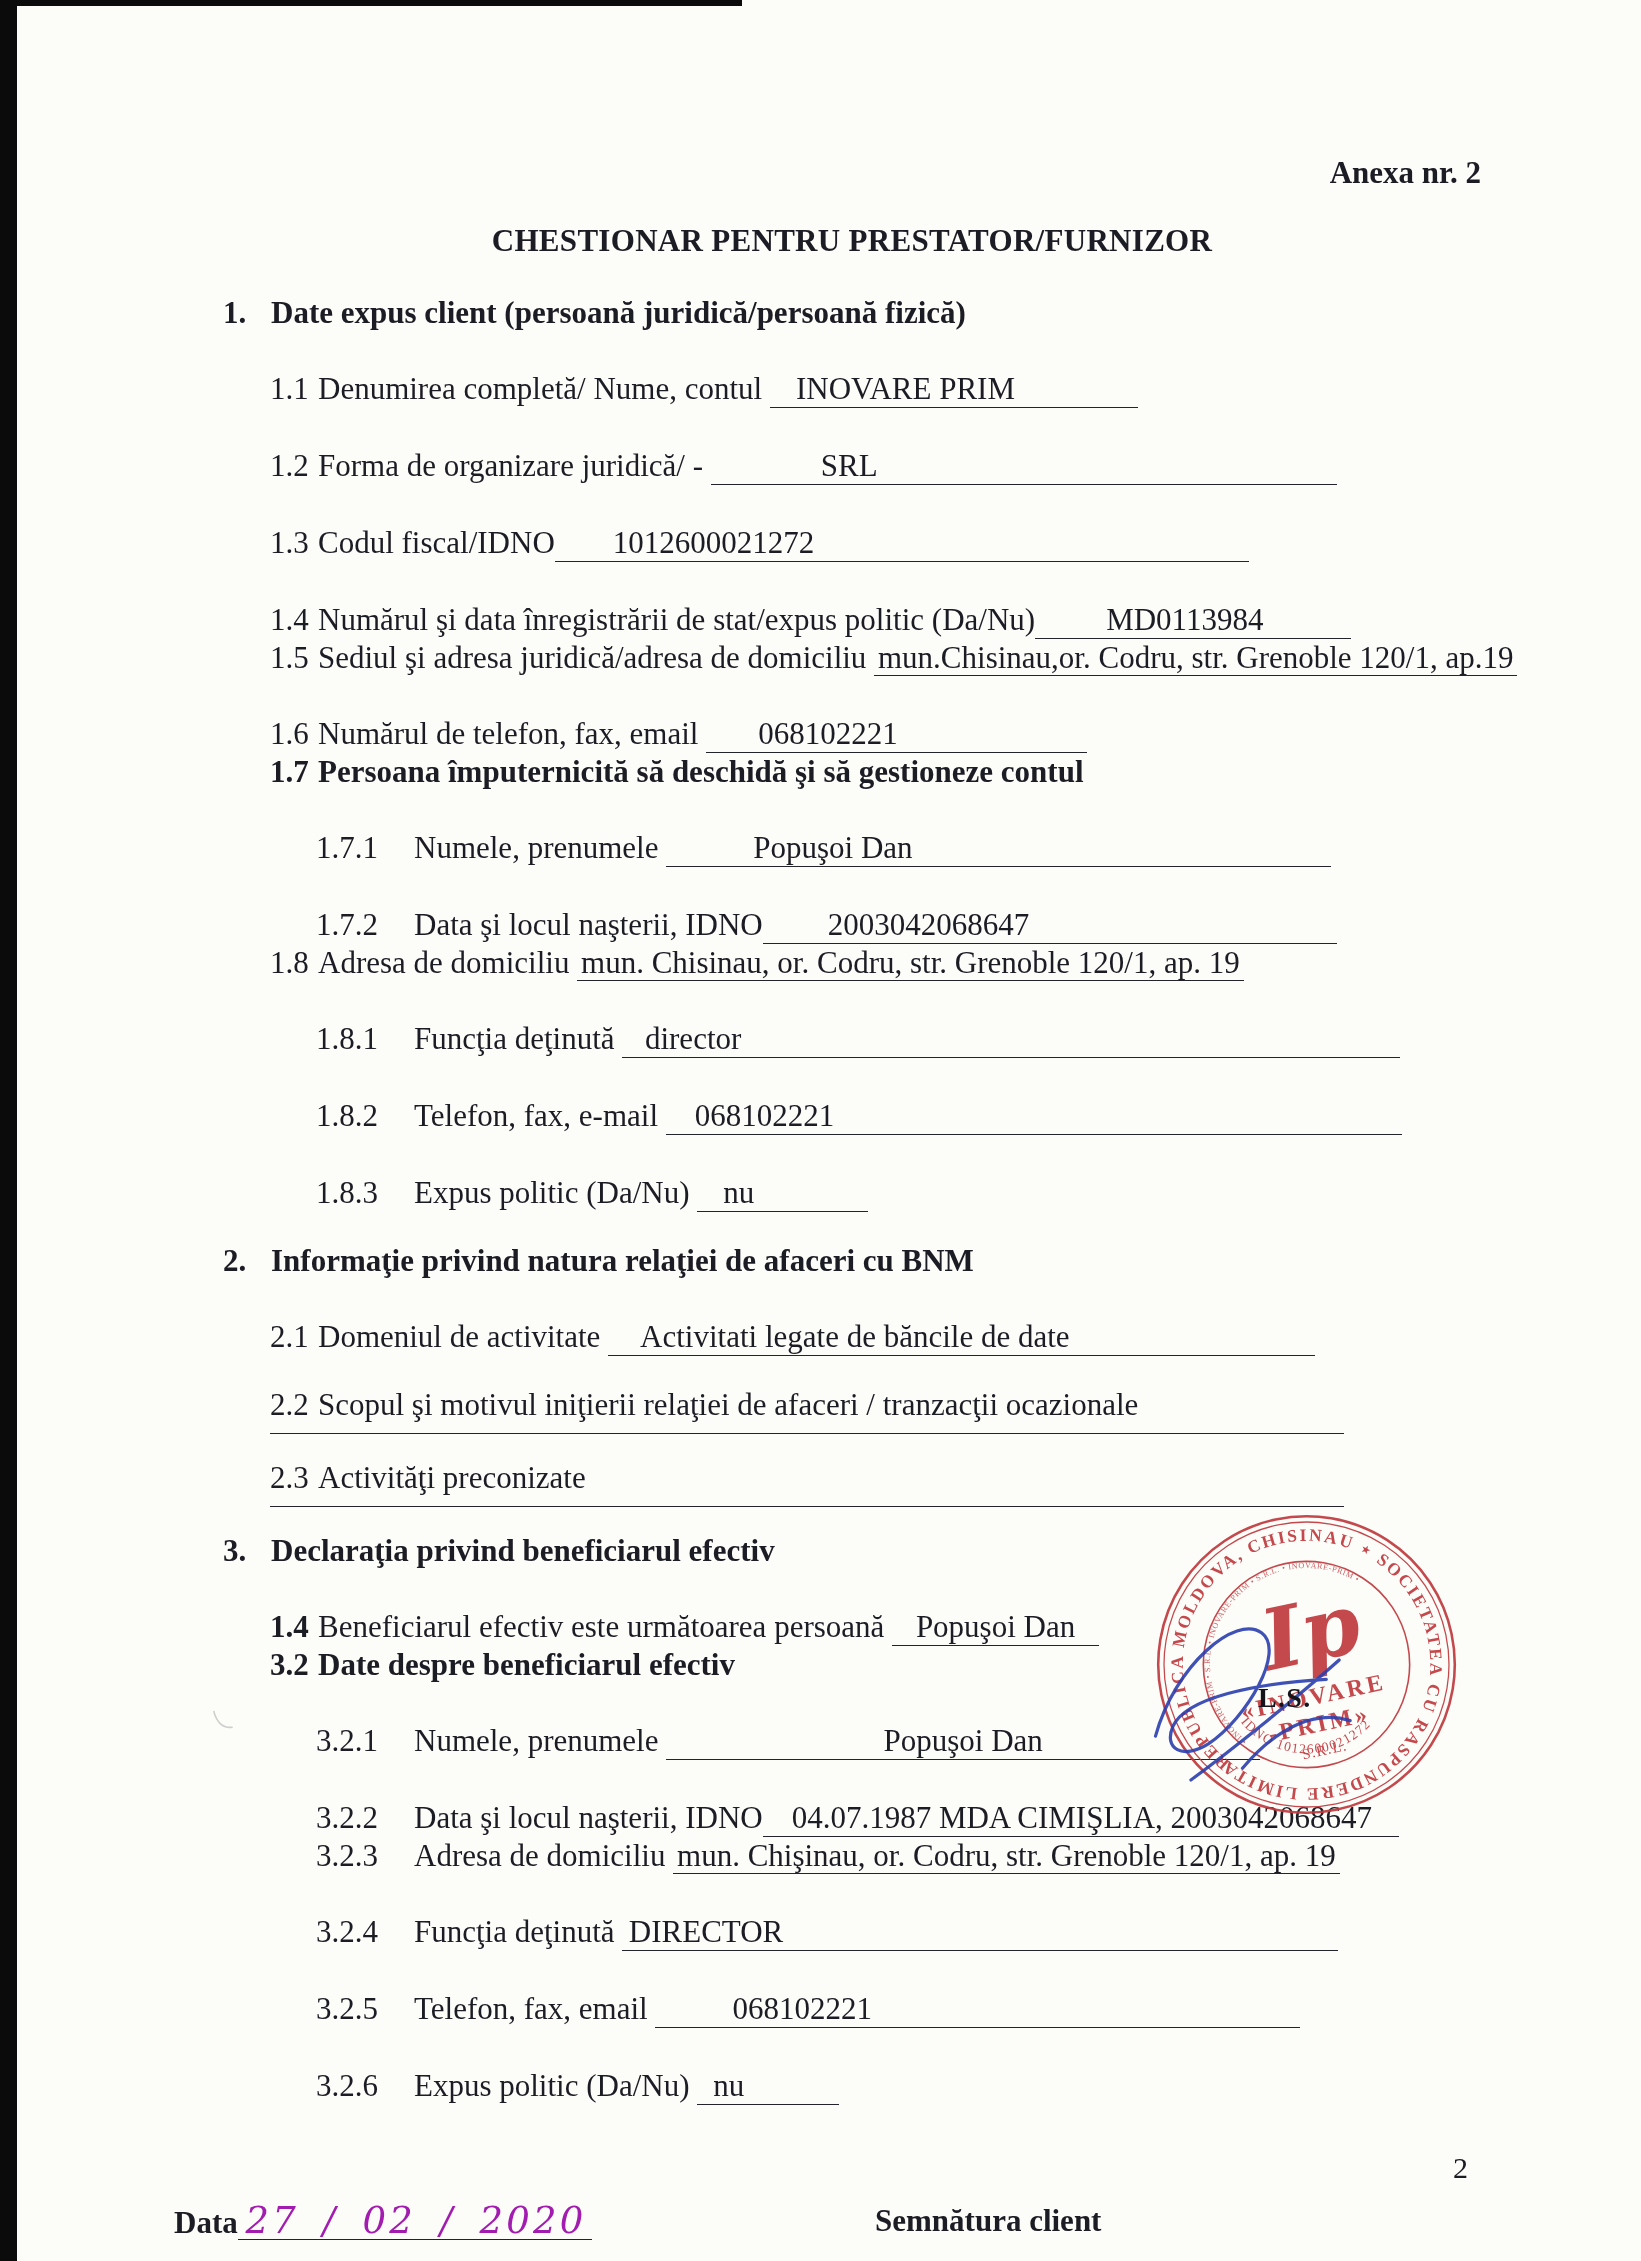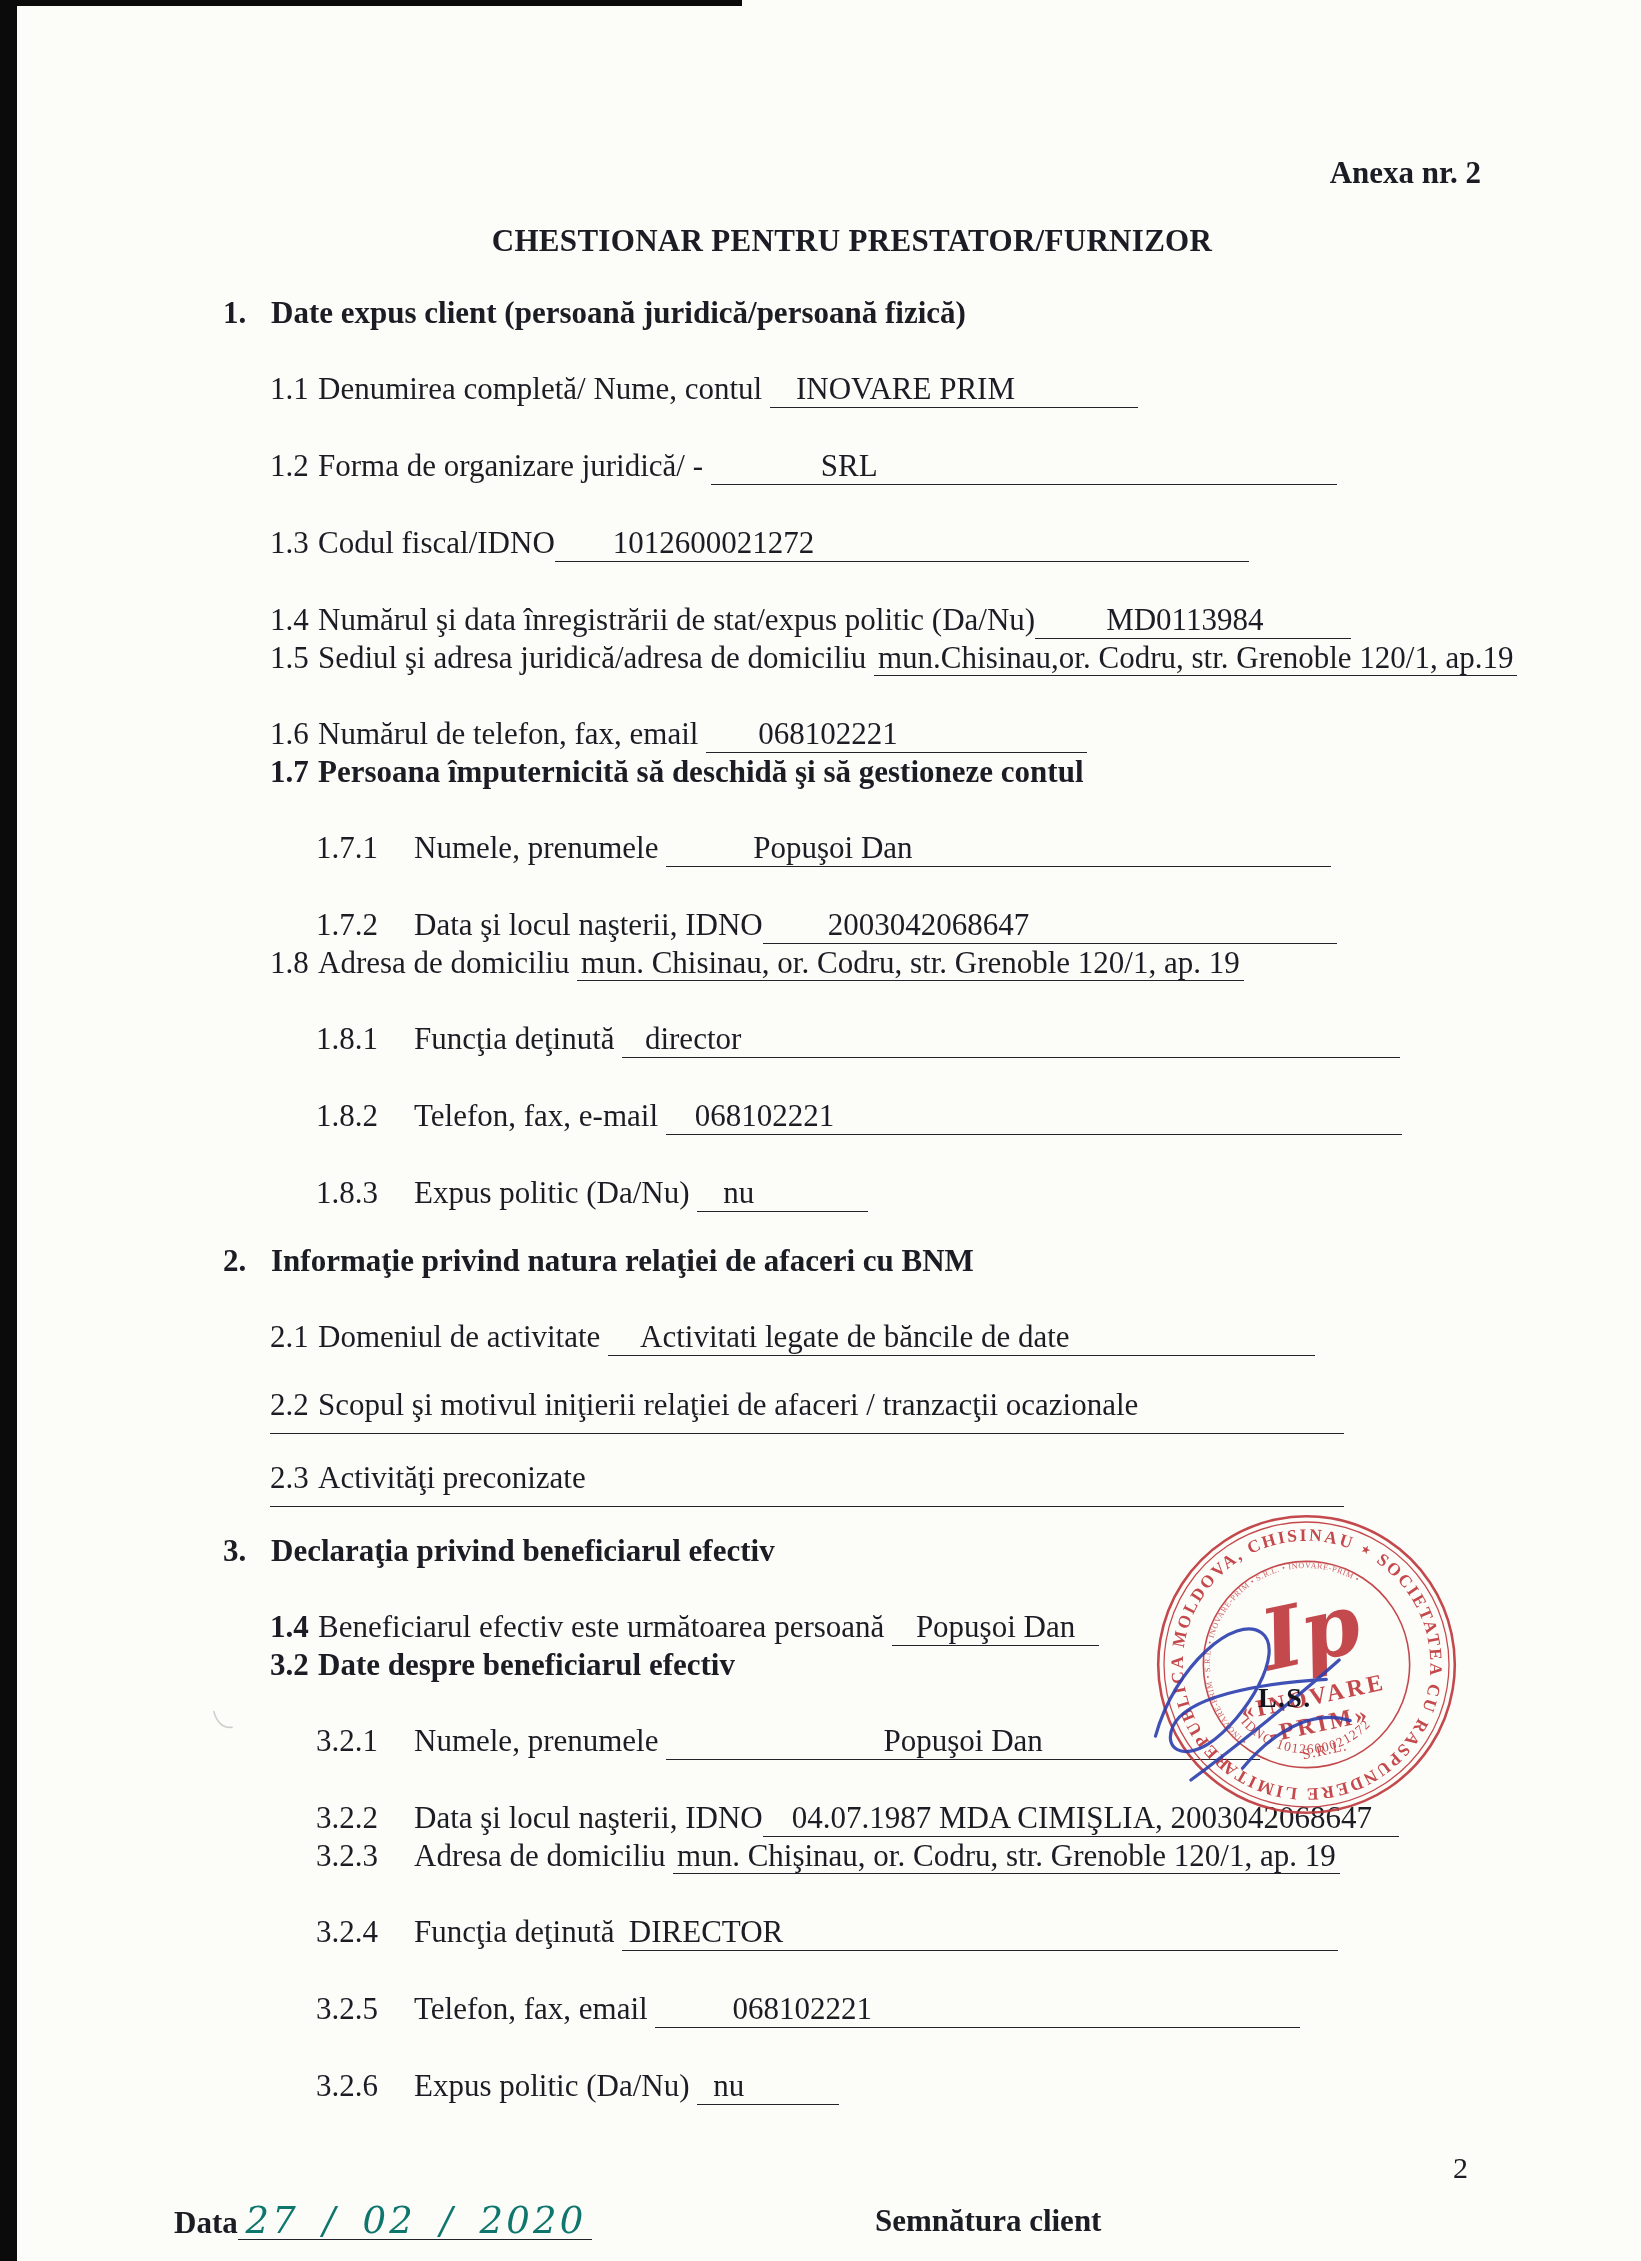--- a/index.html
+++ b/index.html
@@ -38,21 +38,21 @@
 
   .footer { margin-top:97px; margin-left:-49px; display:flex; }
   .data-col { width:581px; }
   .data-label { font-weight:bold; }
   .date-fill {
     display:inline-block; width:354px; border-bottom:1.9px solid #23232b;
     padding-left:7.7px;
   }
   .hand {
     font-family:"DejaVu Serif", serif; font-style:italic;
-    color:#0f766e; font-size:37px; letter-spacing:3.2px; word-spacing:9px;
+    color:#a21caf; font-size:37px; letter-spacing:3.2px; word-spacing:9px;
   }
   .data-underline2 { width:423px; height:0; border-bottom:1.9px solid #23232b; margin-top:28px; }
   .sig-col { margin-left:120px; }
   .sig-label { font-weight:bold; }
   .sig-line { width:310px; height:0; border-bottom:1.9px solid #23232b; margin-top:98px; }
 
   .stamp-wrap {
     position:absolute; left:1155px; top:1513px; width:303px; height:303px;
     transform:rotate(-12deg); opacity:0.92;
   }

